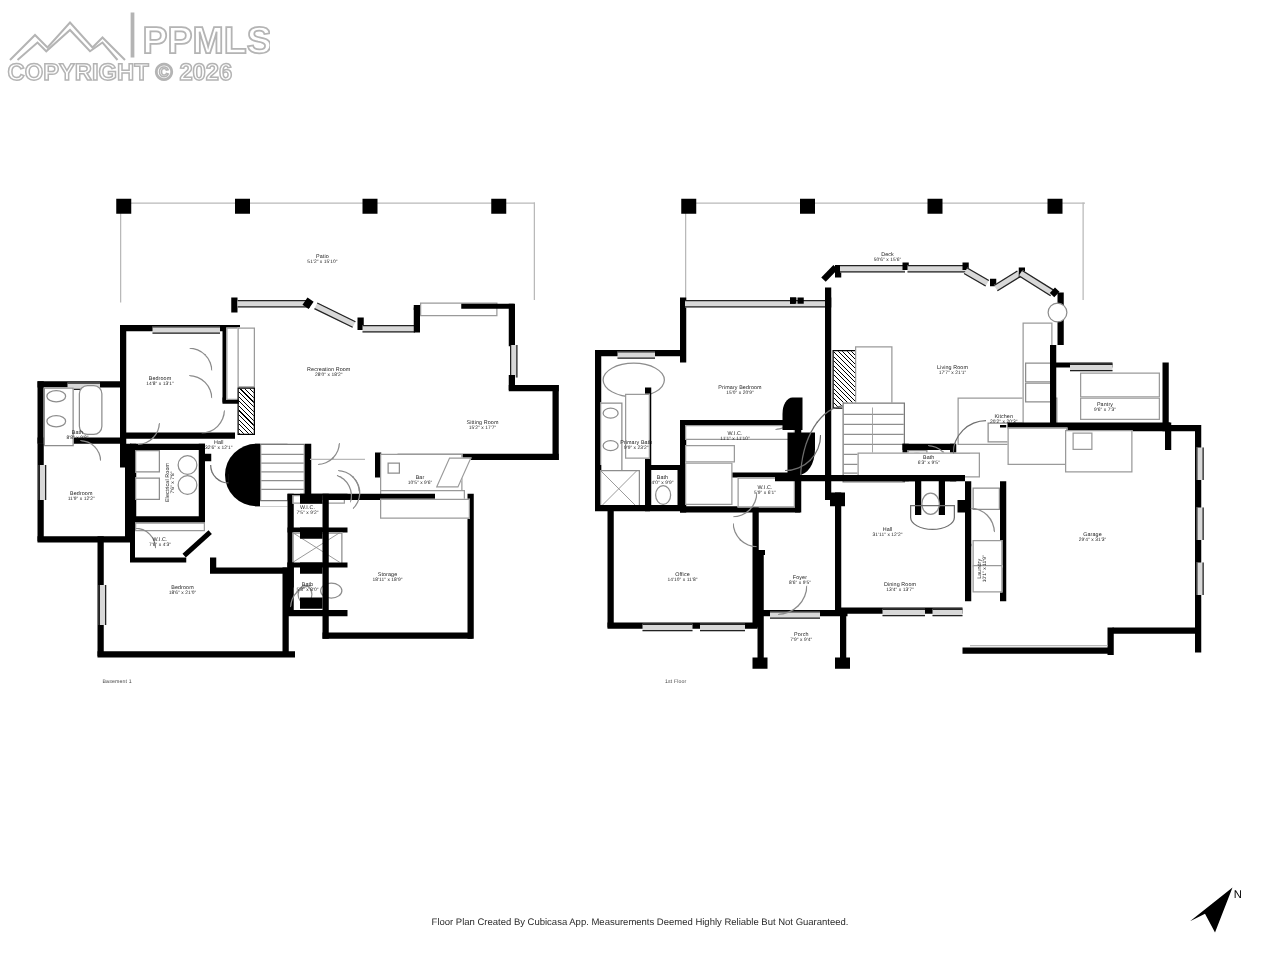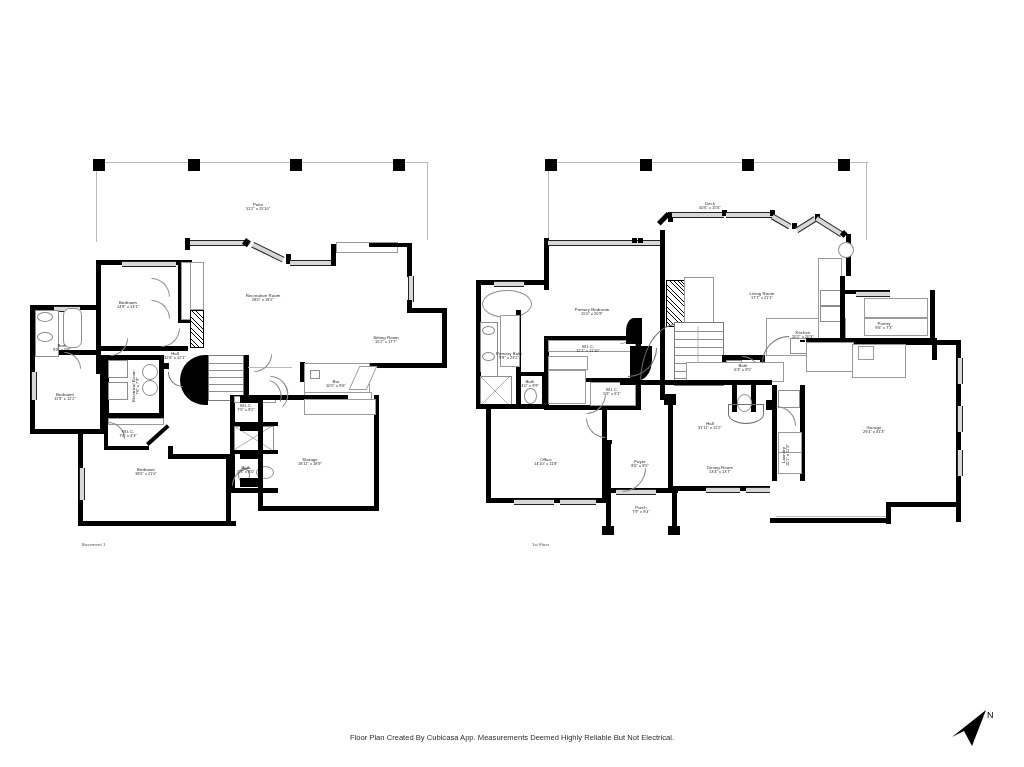--- a/index.html
+++ b/index.html
@@ -49,20 +49,31 @@
   
   #footer{position:absolute;left:0;right:0;top:733px;text-align:center;font-size:7.6px;color:#2b2b2b;}
   #compass{position:absolute;left:952px;top:706px;width:50px;height:46px;}
   #compass svg{display:block;}
 </style>
 </head>
 <body>
 
 <div id="stage">
 
+  <div id="watermark">
+    <svg viewBox="0 0 212 62" width="212" height="62" aria-hidden="true">
+      <g fill="none" stroke="#b4b4b4" stroke-width="1.6">
+        <path d="M4 44 L24 24 L34 34 L52 14 L70 34 L78 26 L96 44"></path>
+        <path d="M10 44 L26 30 L33 37 L52 20 L68 37 L78 30 L90 44"></path>
+      </g>
+      <line x1="102" y1="6" x2="102" y2="42" stroke="#b4b4b4" stroke-width="3"></line>
+      <text x="110" y="38" font-family="Liberation Sans, sans-serif" font-size="30" font-weight="bold" fill="none" stroke="#b4b4b4" stroke-width="1.4">PPMLS</text>
+      <text x="2" y="60" font-family="Liberation Sans, sans-serif" font-size="19" font-weight="bold" fill="none" stroke="#b4b4b4" stroke-width="1.2">COPYRIGHT © 2026</text>
+    </svg>
+  </div>
 
   <div class="plan" id="basement" style="left:18px;top:150px;width:448px;height:400px;">
 
     <div class="hairline" style="left:78px;top:12px;width:332px;height:1px;"></div>
     <div class="hairline" style="left:78px;top:12px;width:1px;height:80px;"></div>
     <div class="hairline" style="left:409px;top:12px;width:1px;height:78px;"></div>
     <div class="post" style="left:75px;top:9px;width:12px;height:12px;"></div>
     <div class="post" style="left:170px;top:9px;width:12px;height:12px;"></div>
     <div class="post" style="left:272px;top:9px;width:12px;height:12px;"></div>
     <div class="post" style="left:375px;top:9px;width:12px;height:12px;"></div>
@@ -486,21 +497,21 @@
         <div class="dm">7'9" x 9'4"</div>
       </div>
     <div class="rl" style="left:404px;top:280px;">
       <div class="nm">Garage</div>
         <div class="dm">29'4" x 31'3"</div>
       </div>
 
     <div class="floorlabel" style="left:62px;top:392px;">1st Floor</div>
   </div>
 
-  <div id="footer">Floor Plan Created By Cubicasa App. Measurements Deemed Highly Reliable But Not Electrical.</div>
+  <div id="footer">Floor Plan Created By Cubicasa App. Measurements Deemed Highly Reliable But Not Guaranteed.</div>
 
   <div id="compass">
     <svg viewBox="0 0 50 46" width="50" height="46" aria-hidden="true">
       <polygon points="34,4 20,40 12,25 0,31" fill="#000"></polygon>
       <text x="35" y="12" font-family="Liberation Sans, sans-serif" font-size="9" fill="#000">N</text>
     </svg>
   </div>
 
 </div>
 

